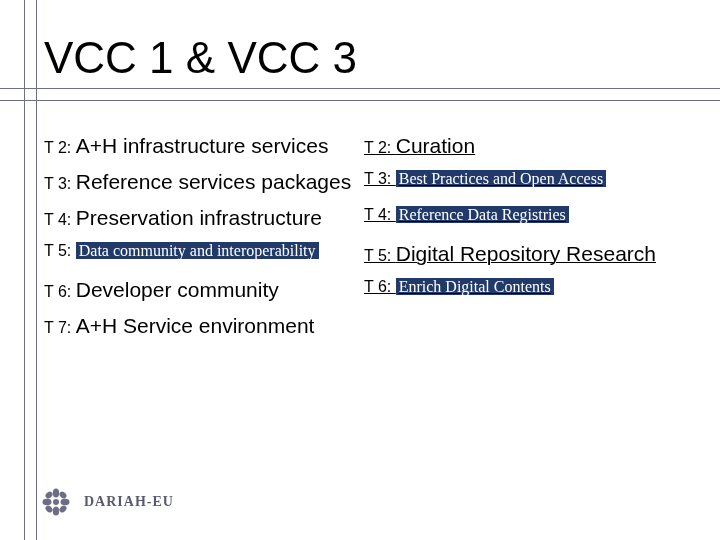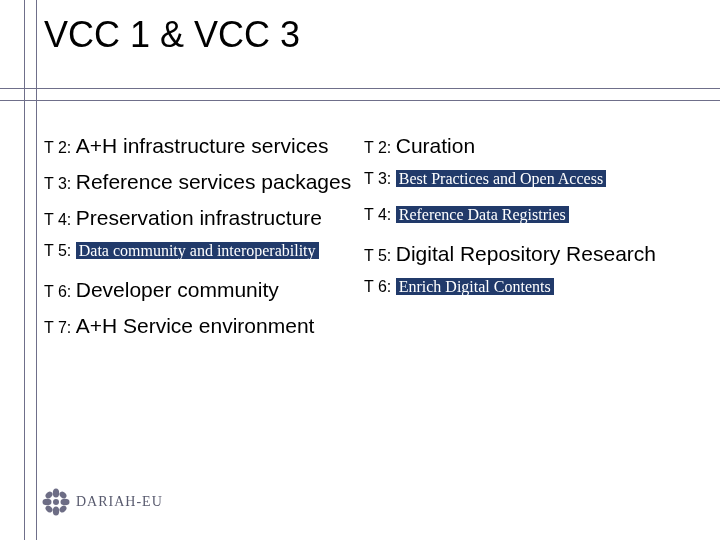--- a/index.html
+++ b/index.html
@@ -35,40 +35,40 @@
     width: 720px;
     height: 1px;
     background: #6f6f8a;
   }
   .hline.h1 { top: 88px; }
   .hline.h2 { top: 100px; }
 
   .title {
     position: absolute;
     left: 44px;
-    top: 14px;
-    font-size: 36px;
+    top: 33px;
+    font-size: 44px;
     font-weight: 400;
     letter-spacing: 0;
   }
 
   .content {
     position: absolute;
     left: 44px;
     top: 134px;
     width: 640px;
   }
   .row {
     display: flex;
     margin-bottom: 12px;
     white-space: nowrap;
     font-size: 0; 
   }
   .col-left  { width: 320px; }
-  .col-right { width: 320px; }
+  .col-right { width: 320px; text-decoration: underline; }
   .cell {
     display: inline-block;
     vertical-align: baseline;
   }
   .prefix {
     font-size: 16px;
     font-family: Arial, Helvetica, sans-serif;
     display: inline;
   }
   .text {
@@ -84,22 +84,23 @@
     padding: 0 3px;
     display: inline;
   }
 
   .logo {
     position: absolute;
     left: 42px;
     bottom: 24px;
     display: flex;
     align-items: center;
-    gap: 6px;
+    gap: 14px;
     color: #585872;
+    font-weight: bold;
   }
   .logo svg { display: block; }
   .logo-text {
     font-family: "Times New Roman", Times, serif;
     font-size: 14px;
     letter-spacing: 1px;
     color: #585a6e;
   }
 </style>
 </head>

